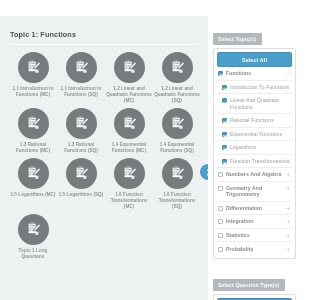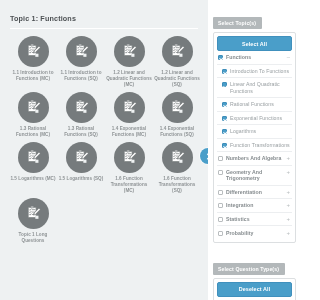--- a/index.html
+++ b/index.html
@@ -7,20 +7,21 @@
     width: 300px; height: 300px;
     background: #ffffff;
     font-family: "Liberation Sans", sans-serif;
     overflow: hidden;
   }
   #app {
     position: relative;
     width: 300px; height: 239px;
     display: flex;
     background: #fca5a5;
+    margin-top: 16px;
   }
 
   
   .left-panel {
     position: relative;
     width: 208px;
     height: 300px;
     background: #eef1f2;
     padding: 8px 6px 0 8px;
     overflow: hidden;

